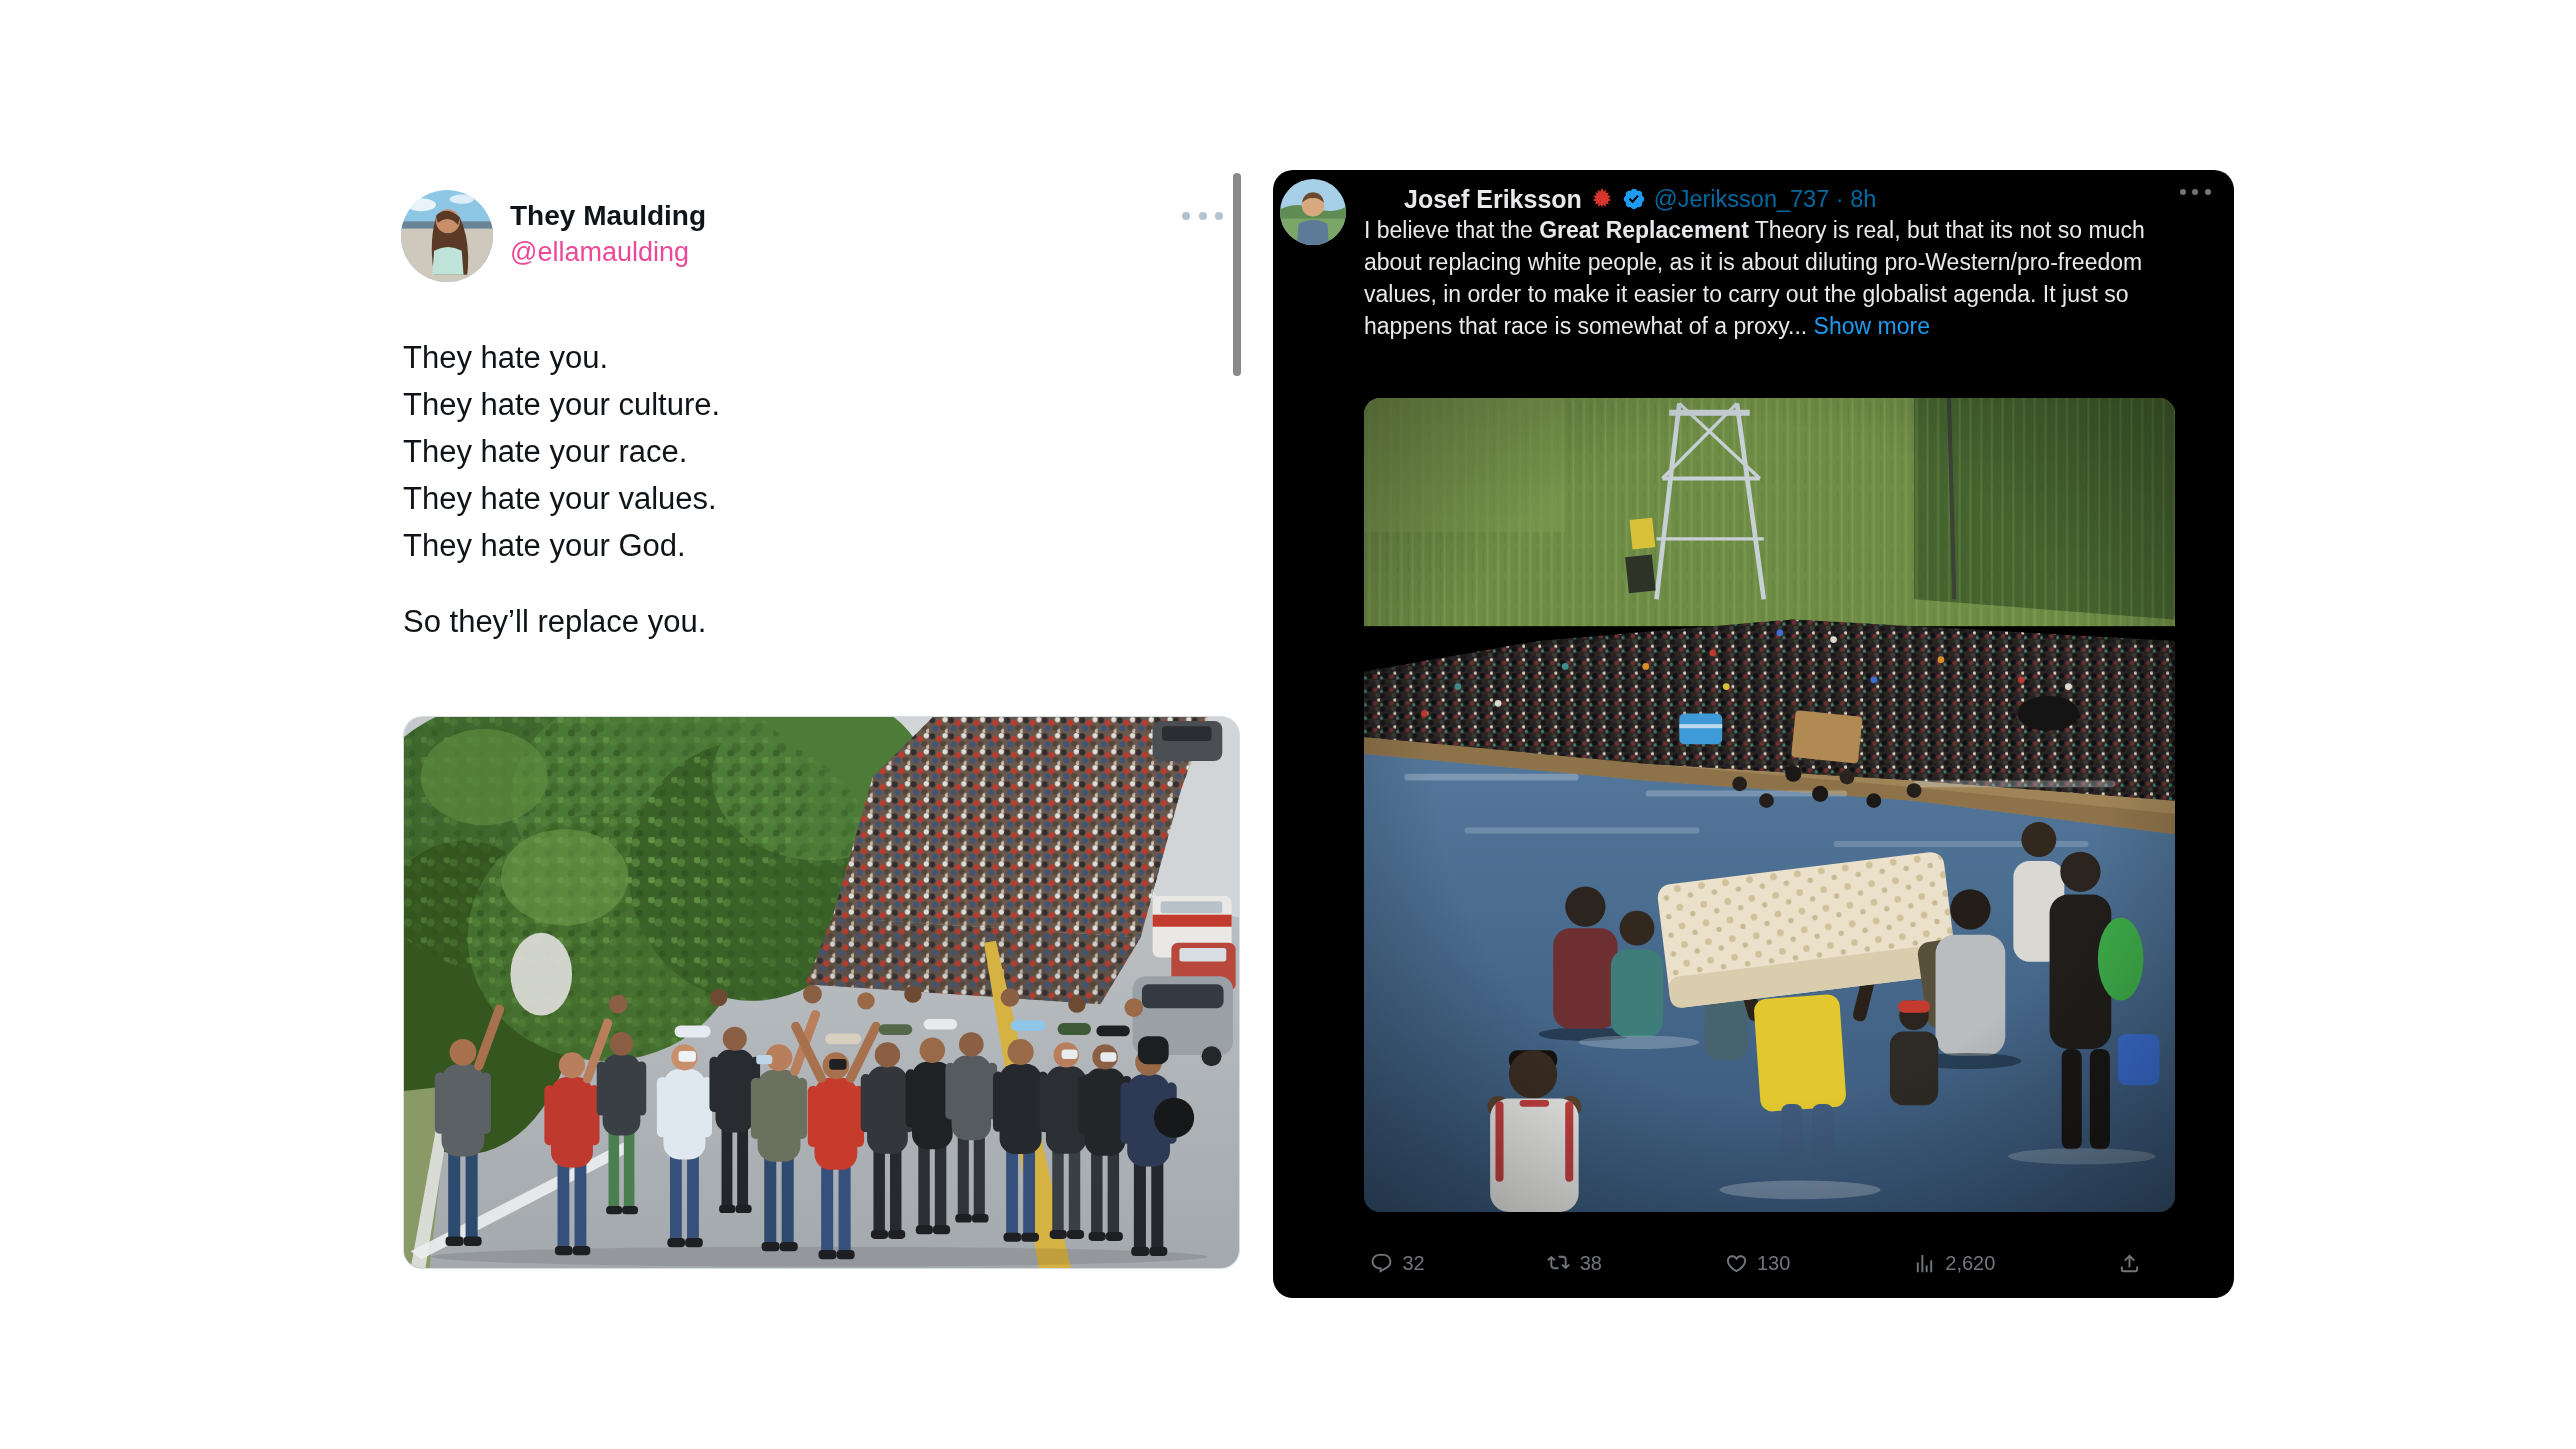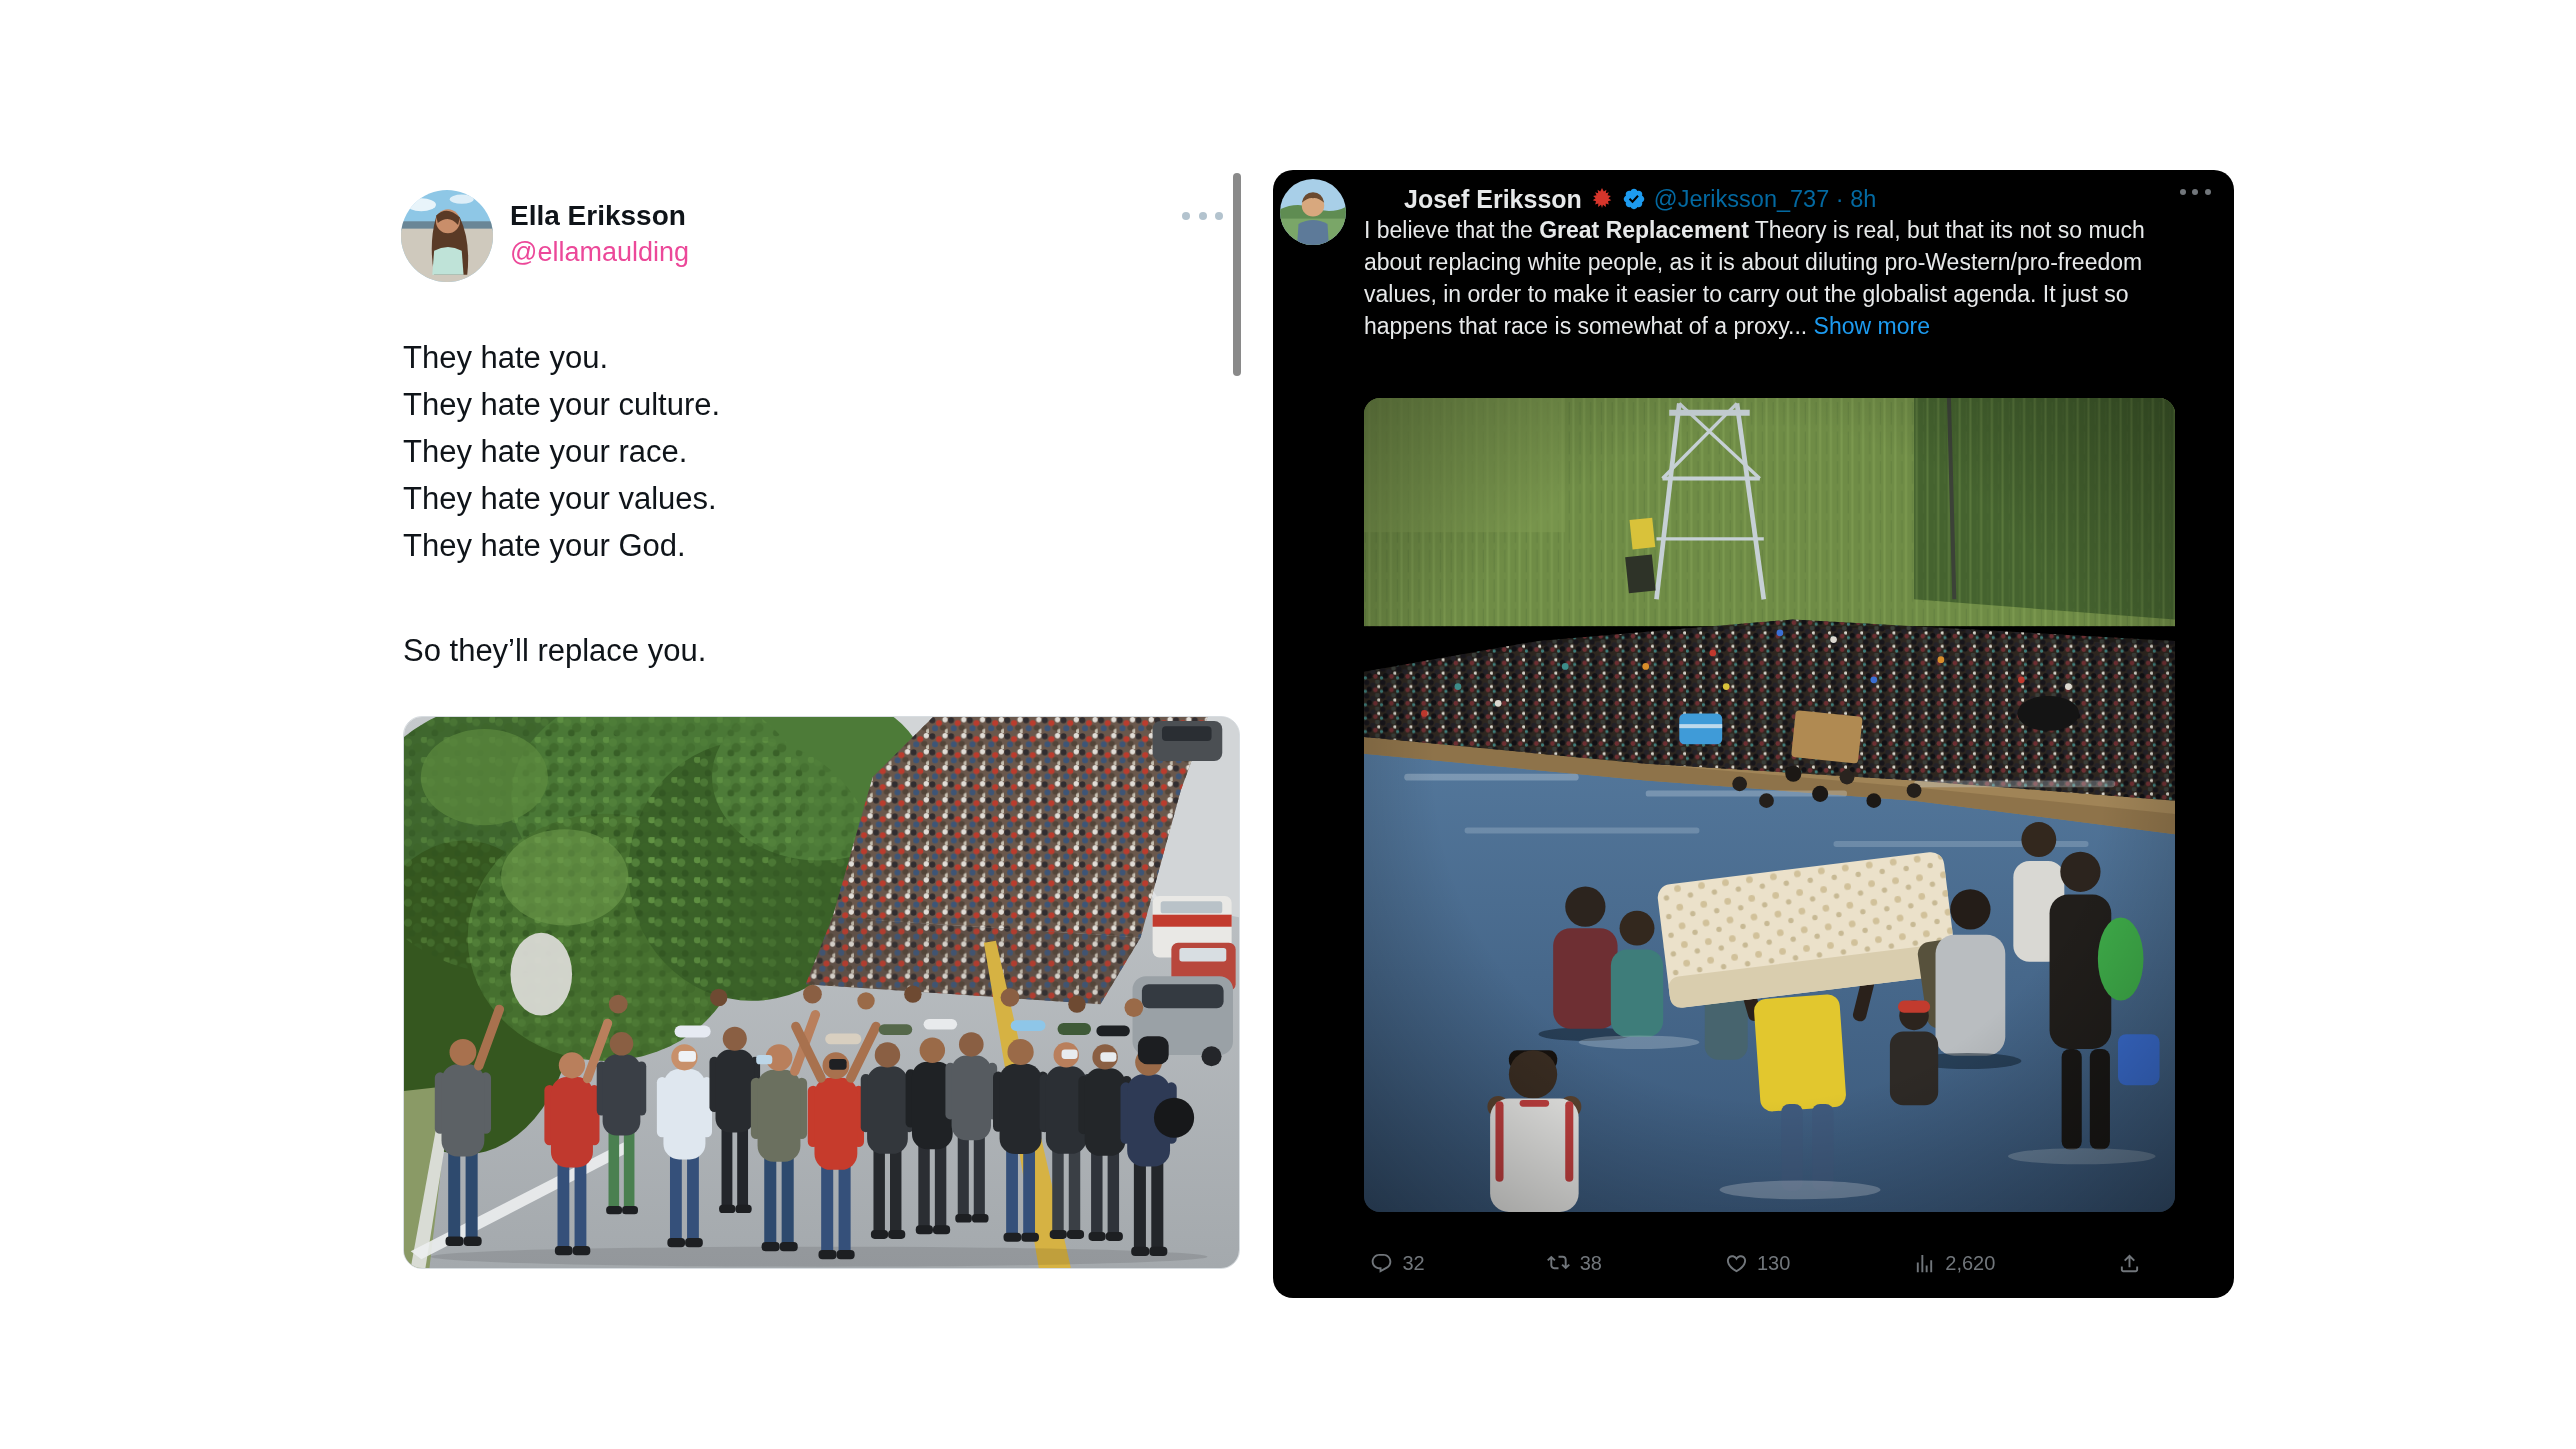--- a/index.html
+++ b/index.html
@@ -7,21 +7,21 @@
           font-family:"Liberation Sans","DejaVu Sans",sans-serif;}
   .abs{position:absolute;}
 
   
   .l-avatar{left:401px;top:190px;width:92px;height:92px;border-radius:50%;overflow:hidden;cursor:pointer;}
   .l-name{left:510px;top:199px;font-size:28px;font-weight:bold;color:#0f1419;line-height:34px;}
   .l-handle{left:510px;top:236px;font-size:27px;color:#ec4899;line-height:32px;}
   .l-dots{left:1182px;top:212px;display:flex;gap:8.7px;cursor:pointer;}
   .l-dots i{width:8px;height:8px;border-radius:50%;background:#b3c3ce;display:block;}
   .l-body{left:403px;top:334px;width:839px;color:#0f1419;font-size:31px;line-height:47px;}
-  .l-closing{margin-top:58px;}
+  .l-closing{margin-top:29px;}
   .l-image{left:403px;top:716px;width:837px;height:553px;border-radius:19px;overflow:hidden;
            border:1.3px solid #d8dde1;box-sizing:border-box;cursor:pointer;}
   .l-image svg{display:block;width:100%;height:100%;}
 
   
   .divider{left:1233px;top:173px;width:8px;height:203px;border-radius:4.7px;background:#8a8a8a;cursor:col-resize;}
 
   
   .r-card{left:1273px;top:170px;width:961px;height:1128px;background:#000000;border-radius:20px;}
   .r-avatar{left:6.7px;top:8.7px;width:66px;height:66px;border-radius:50%;overflow:hidden;cursor:pointer;}
@@ -54,21 +54,21 @@
         <rect y="42" width="100" height="58" fill="#cfc9bd"></rect>
         <ellipse cx="22" cy="16" rx="16" ry="7" fill="#ffffff" opacity="0.8"></ellipse>
         <ellipse cx="66" cy="10" rx="13" ry="5" fill="#ffffff" opacity="0.7"></ellipse>
         <path d="M38 30 Q30 58 36 92 L72 92 Q76 56 64 30 Q52 18 38 30Z" fill="#5a3a26"></path>
         <circle cx="51" cy="34" r="13" fill="#c98e6a"></circle>
         <path d="M38 28 Q50 16 64 30 L62 38 Q52 26 40 36 Z" fill="#5a3a26"></path>
         <path d="M36 66 Q51 58 66 66 L68 92 L34 92 Z" fill="#bfe3d8"></path>
       </svg>
     </div>
 
-    <div class="abs l-name">Ella Eriksson</div>
+    <div class="abs l-name">They Maulding</div>
     <div class="abs l-handle">@ellamaulding</div>
 
     <div class="abs l-dots" aria-label="More">
       <i></i>
         <i></i>
         <i></i>
     </div>
 
     <div class="abs l-body">
       <div>They hate you.</div>

